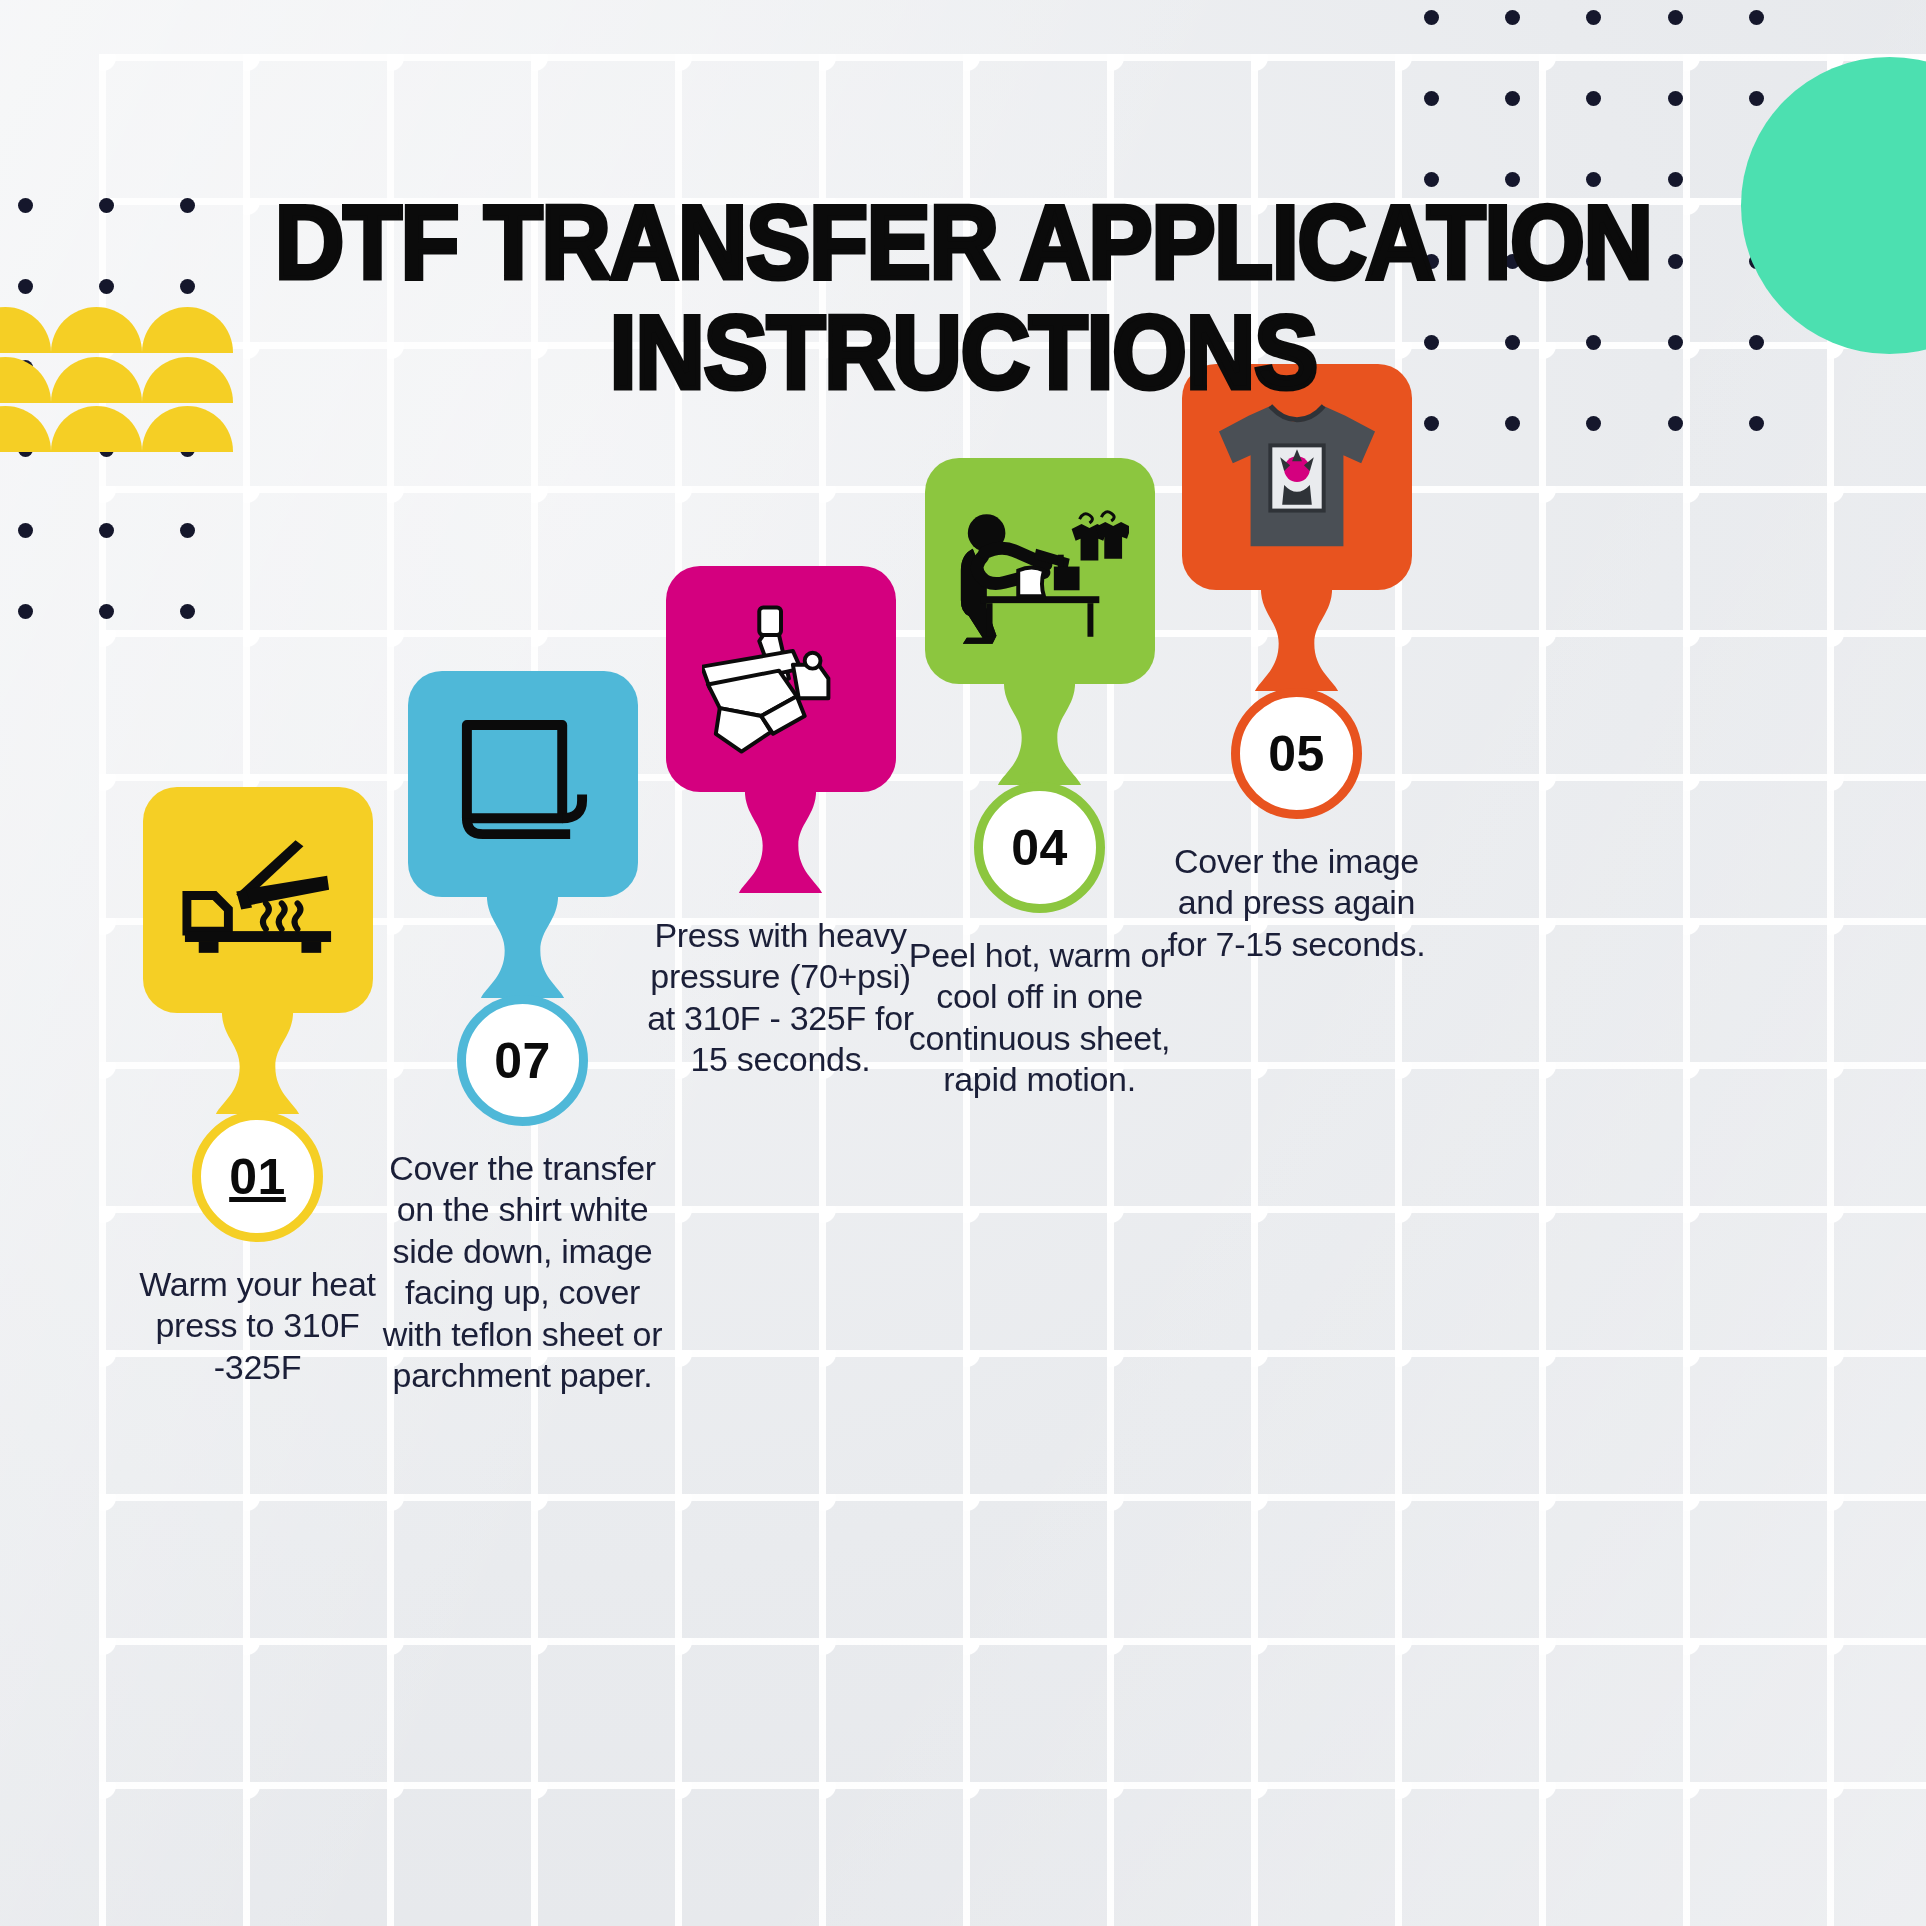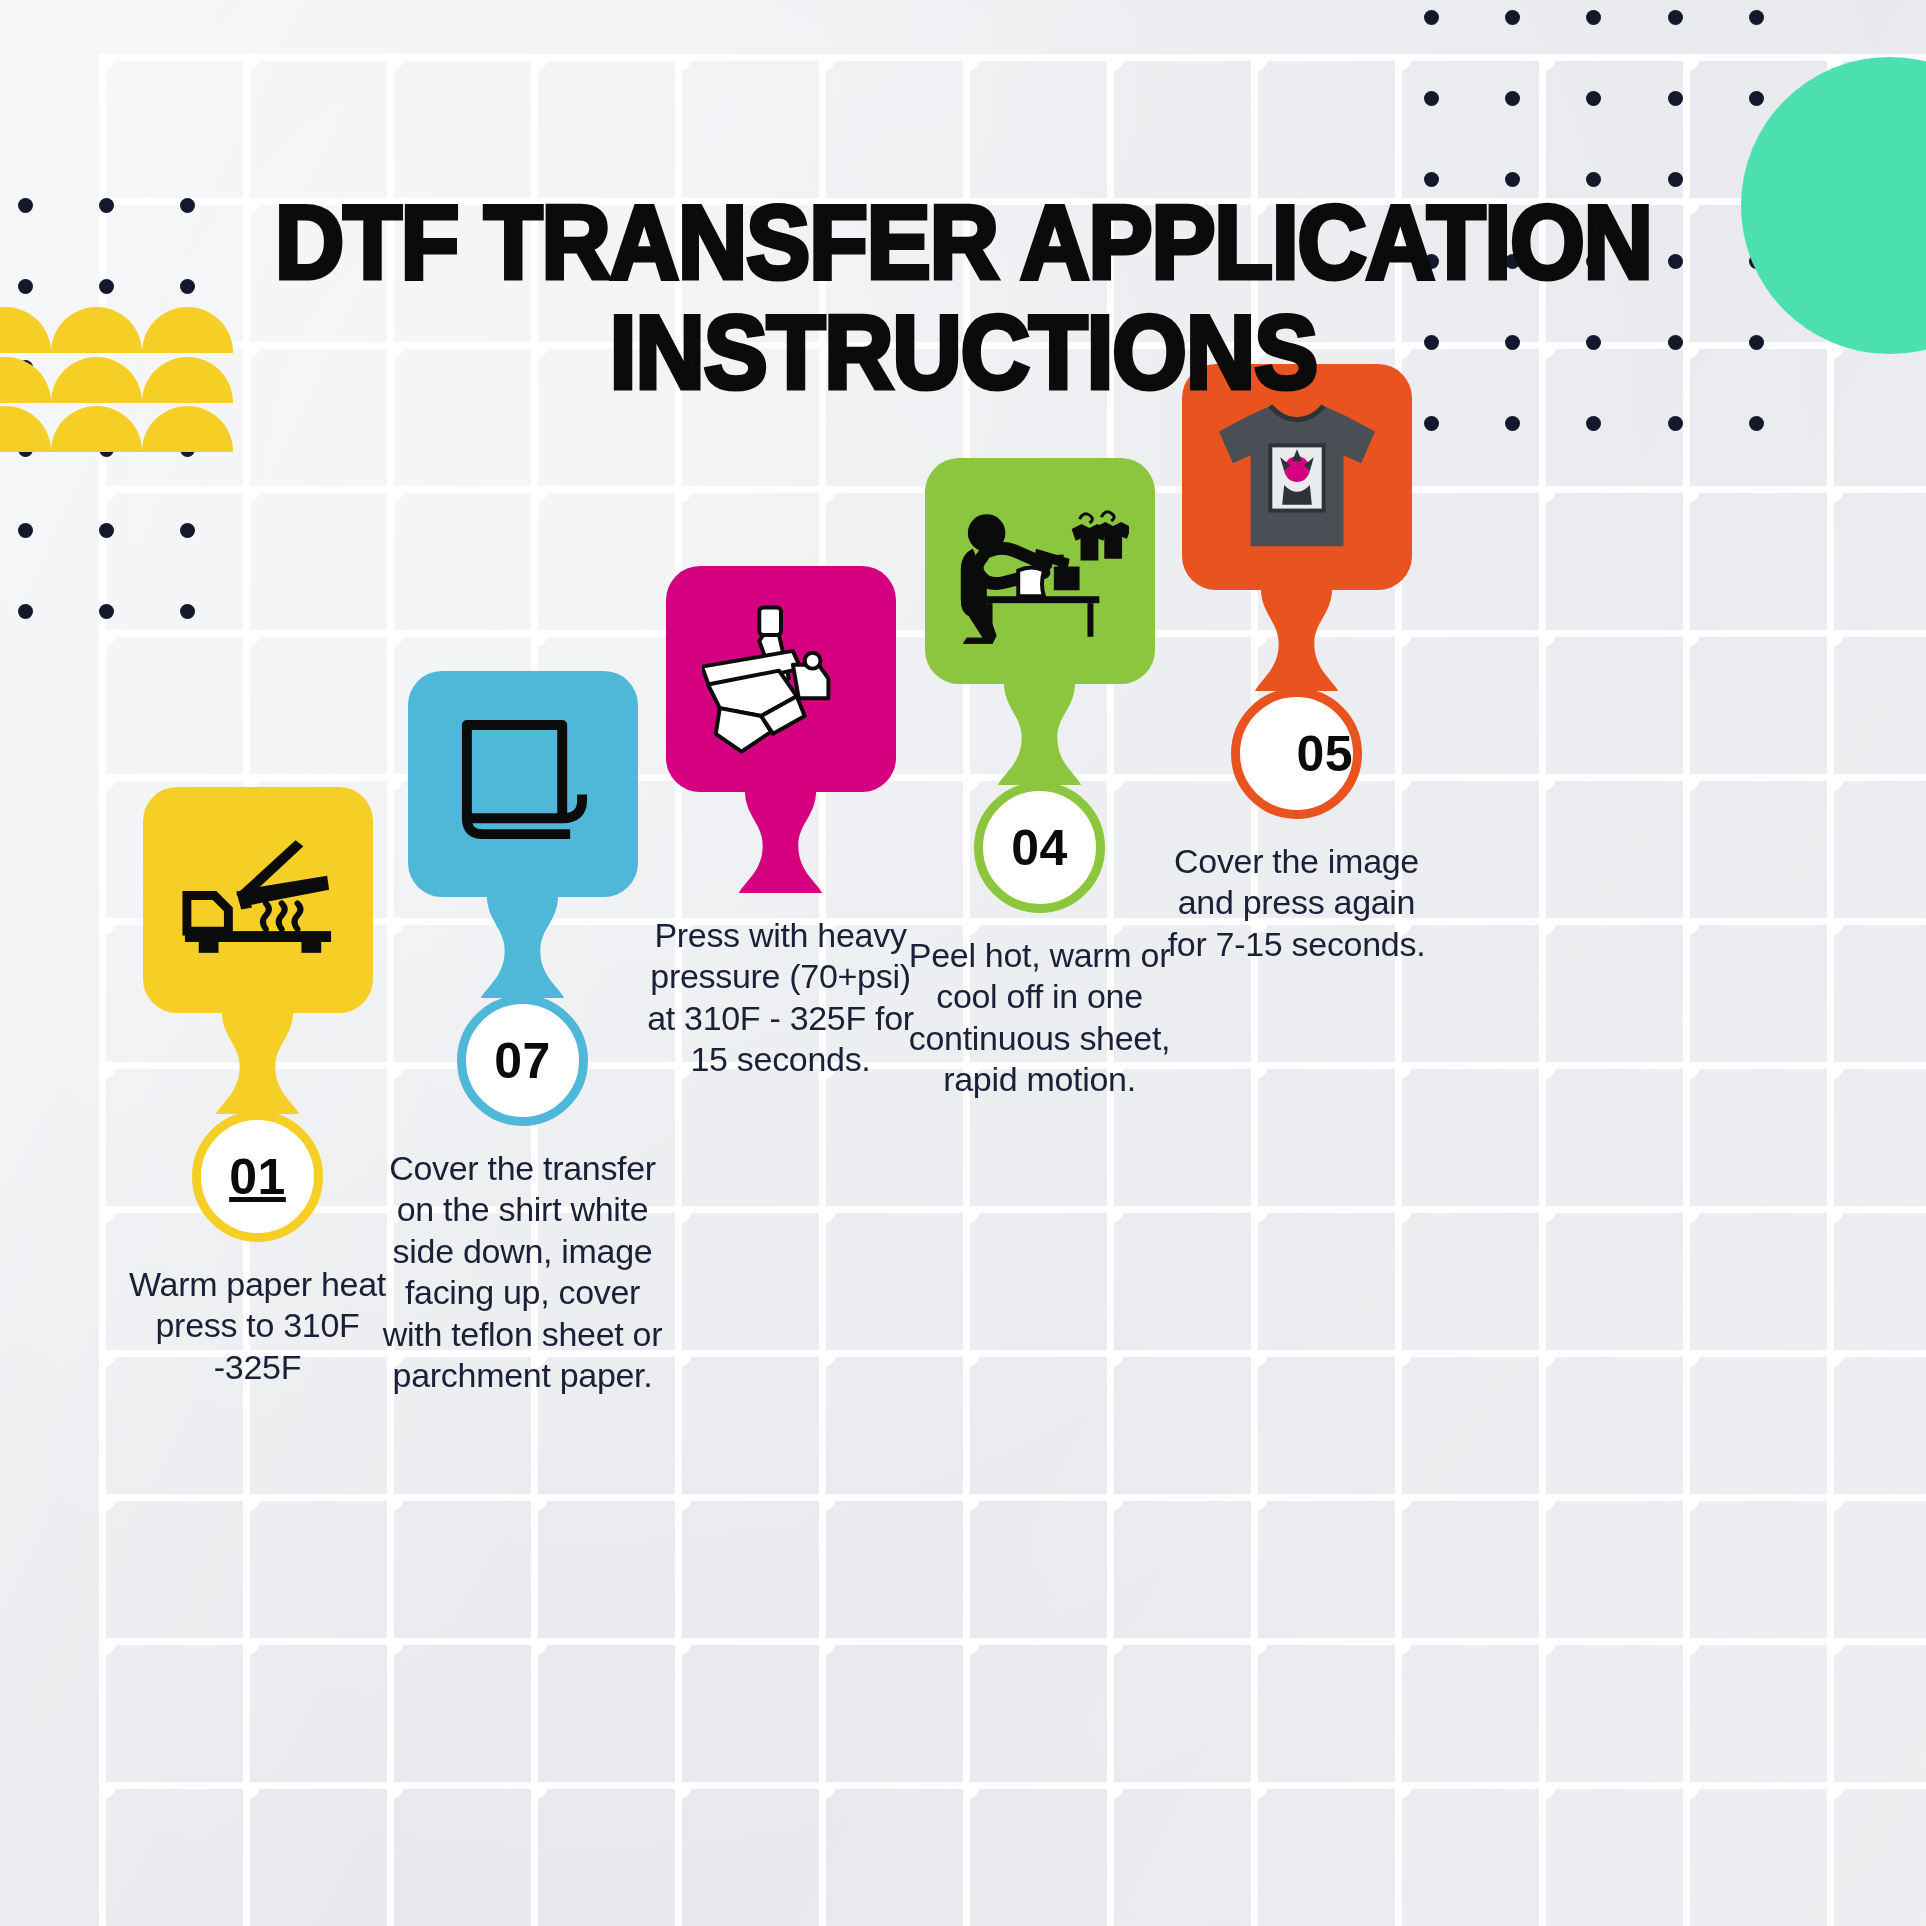--- a/index.html
+++ b/index.html
@@ -225,21 +225,21 @@
       </svg>
     </div>
     <div class="neck">
       <svg width="297" height="103" viewBox="0 0 300 104" id="neck1">
           <path d="M114 0 H186 C186 26 168 34 168 56 C168 82 186 92 192 104 L108 104 C114 92 132 82 132 56 C132 34 114 26 114 0 Z" fill="#f5cf25"></path>
         </svg>
     </div>
     <div class="badge" id="badge1" style="border: 9px solid rgb(245, 207, 37); text-decoration: underline;">
       <span>01</span>
     </div>
-    <p class="desc">Warm paper heat press to 310F -325F</p>
+    <p class="desc">Warm your heat press to 310F -325F</p>
   </div>
 
   <div class="step" id="step2">
     <div class="card" id="card2" style="background: rgb(79, 184, 216);">
       <svg width="139" height="139" viewBox="0 0 140 140">
         <g fill="none" stroke="#0b0b0b" stroke-width="10" stroke-linejoin="round">
           <path d="M14 10 H110 V104 H14 Z"></path>
           <path d="M110 104 q20 0 20-18 v-6"></path>
           <path d="M14 104 q0 16 16 16 H118"></path>
         </g>
@@ -337,20 +337,20 @@
             <path d="M72 88 q13 14 26 0 l2 20 h-30 Z"></path>
           </g>
         </g>
       </svg>
     </div>
     <div class="neck">
       <svg width="297" height="103" viewBox="0 0 300 104" id="neck5">
           <path d="M114 0 H186 C186 26 168 34 168 56 C168 82 186 92 192 104 L108 104 C114 92 132 82 132 56 C132 34 114 26 114 0 Z" fill="#e8531f"></path>
         </svg>
     </div>
-    <div class="badge" id="badge5" style="border: 9px solid rgb(232, 83, 31); justify-content: flex-end;">
+    <div class="badge" id="badge5" style="border: 9px solid rgb(232, 83, 31);">
       <span>05</span>
     </div>
     <p class="desc">Cover the image and press again for 7-15 seconds.</p>
   </div>
 
 </div>
 
 
 </body></html>

